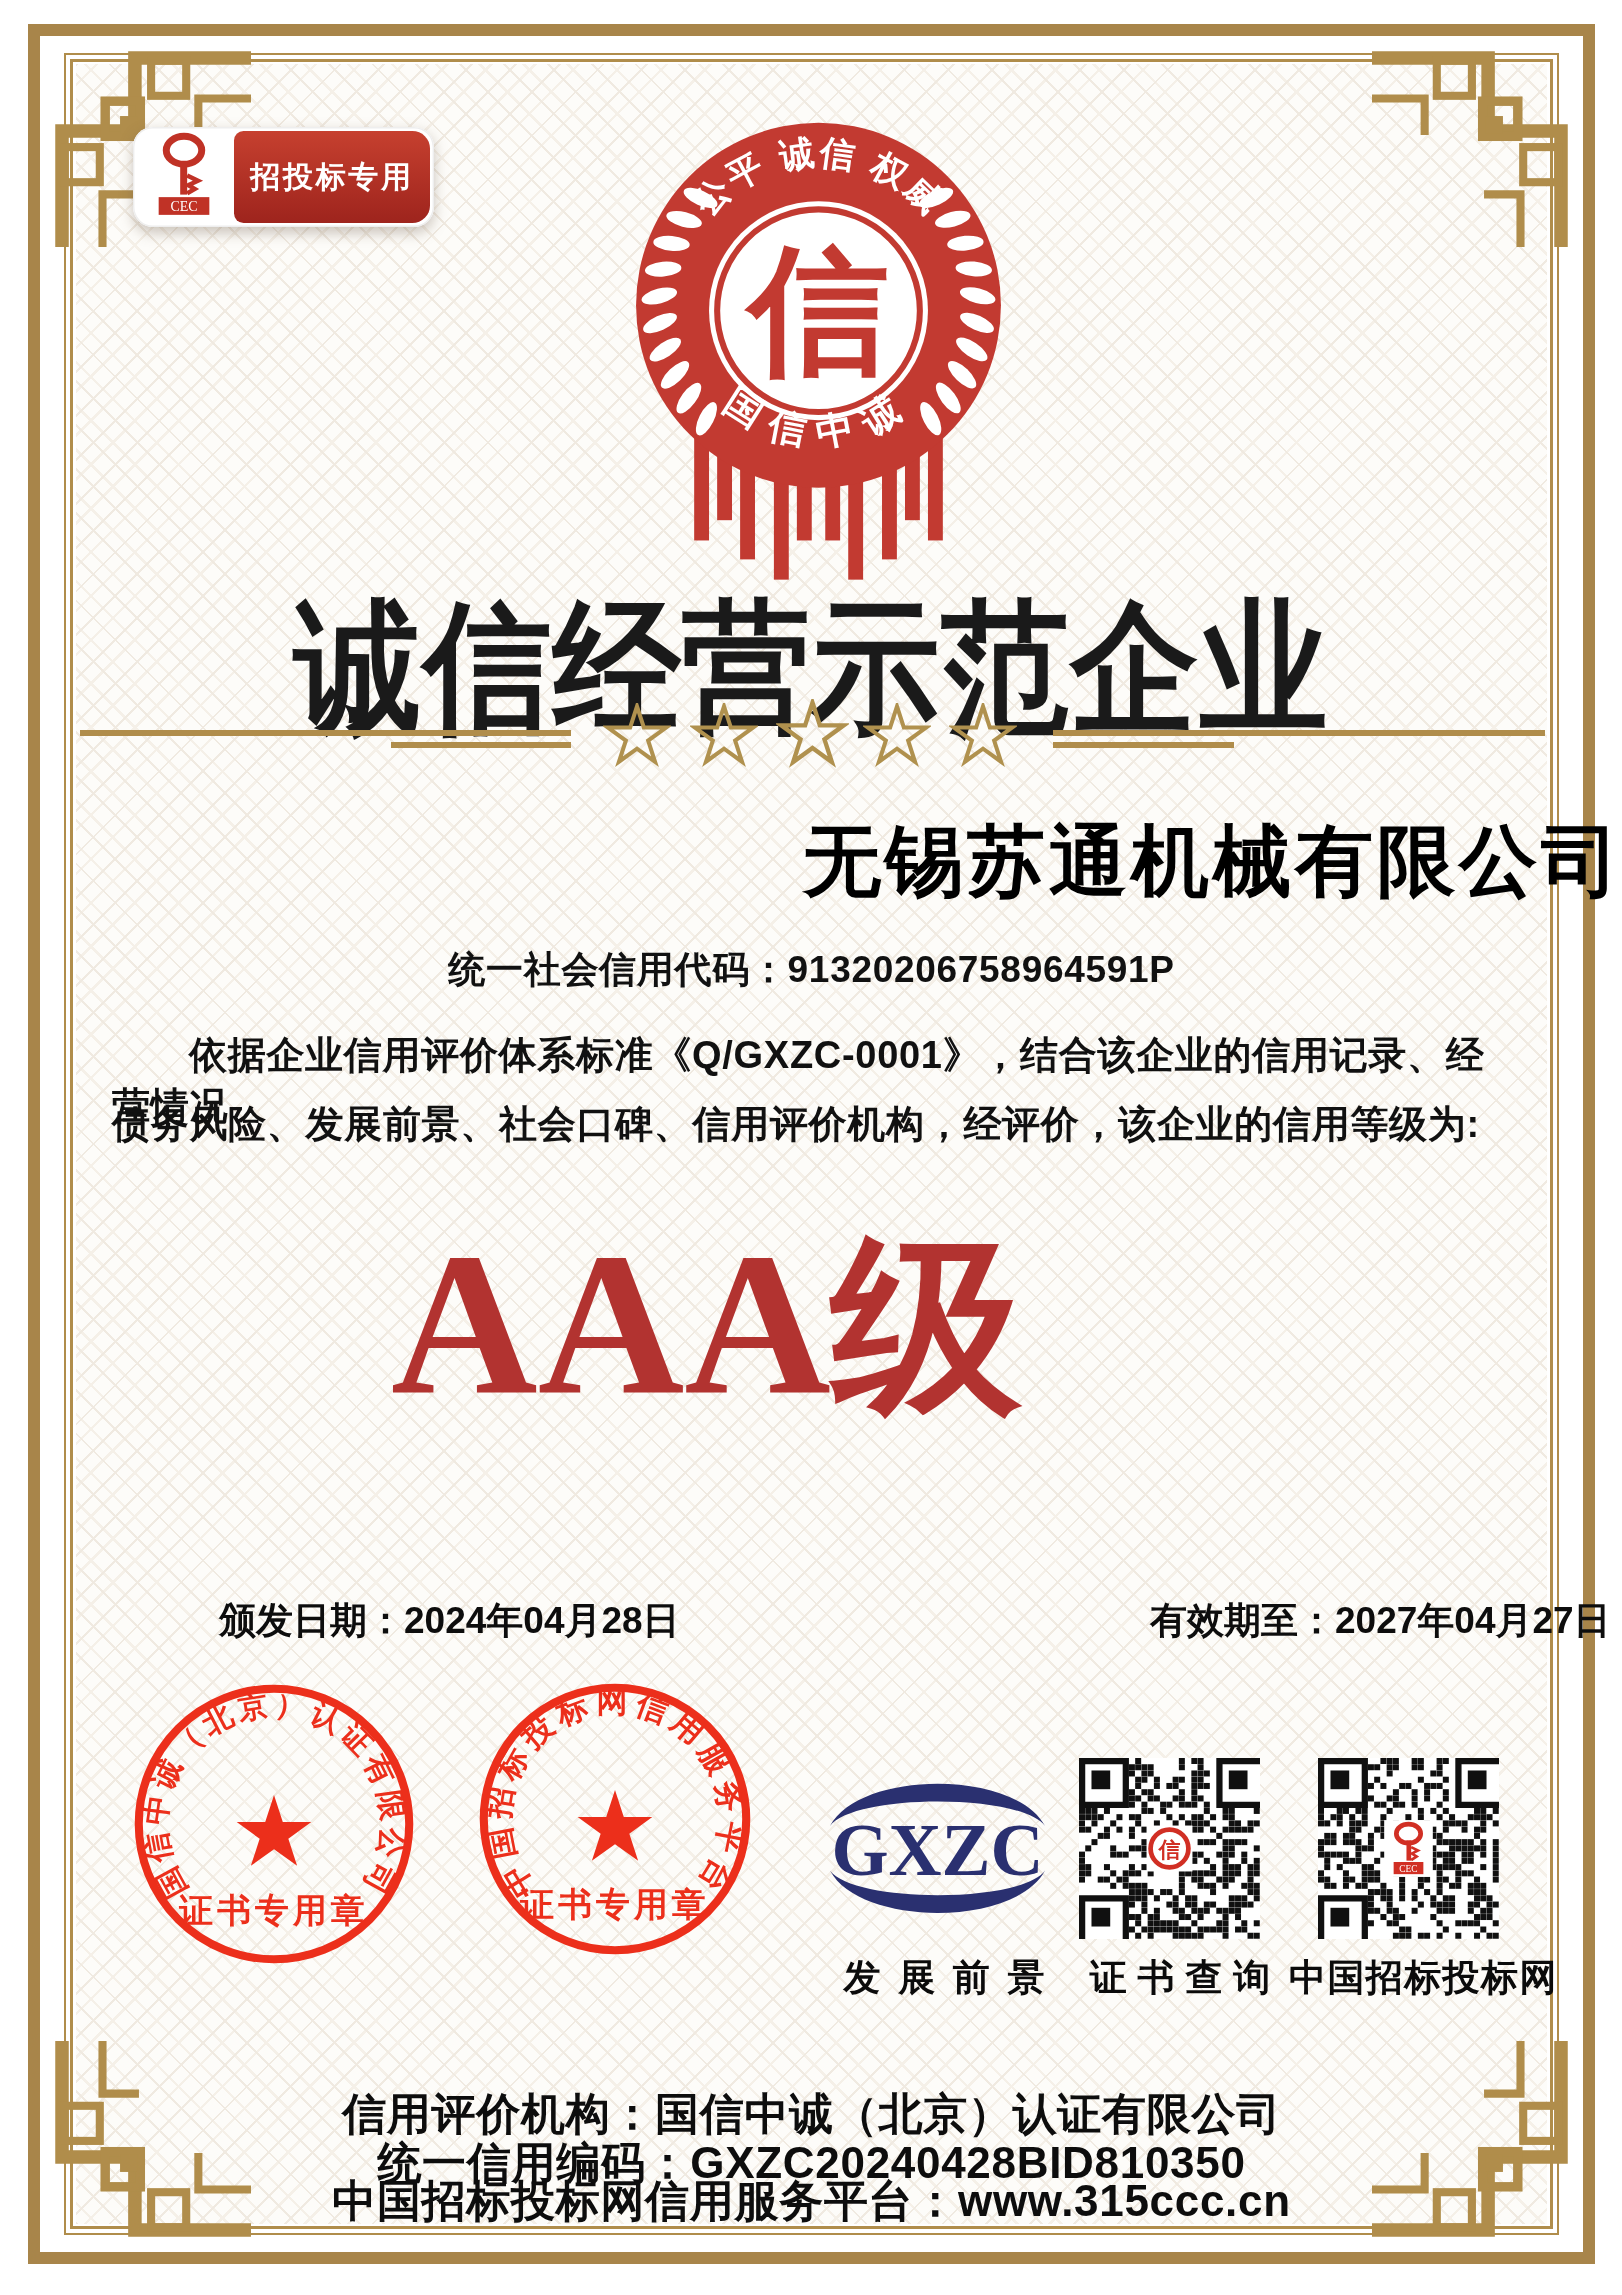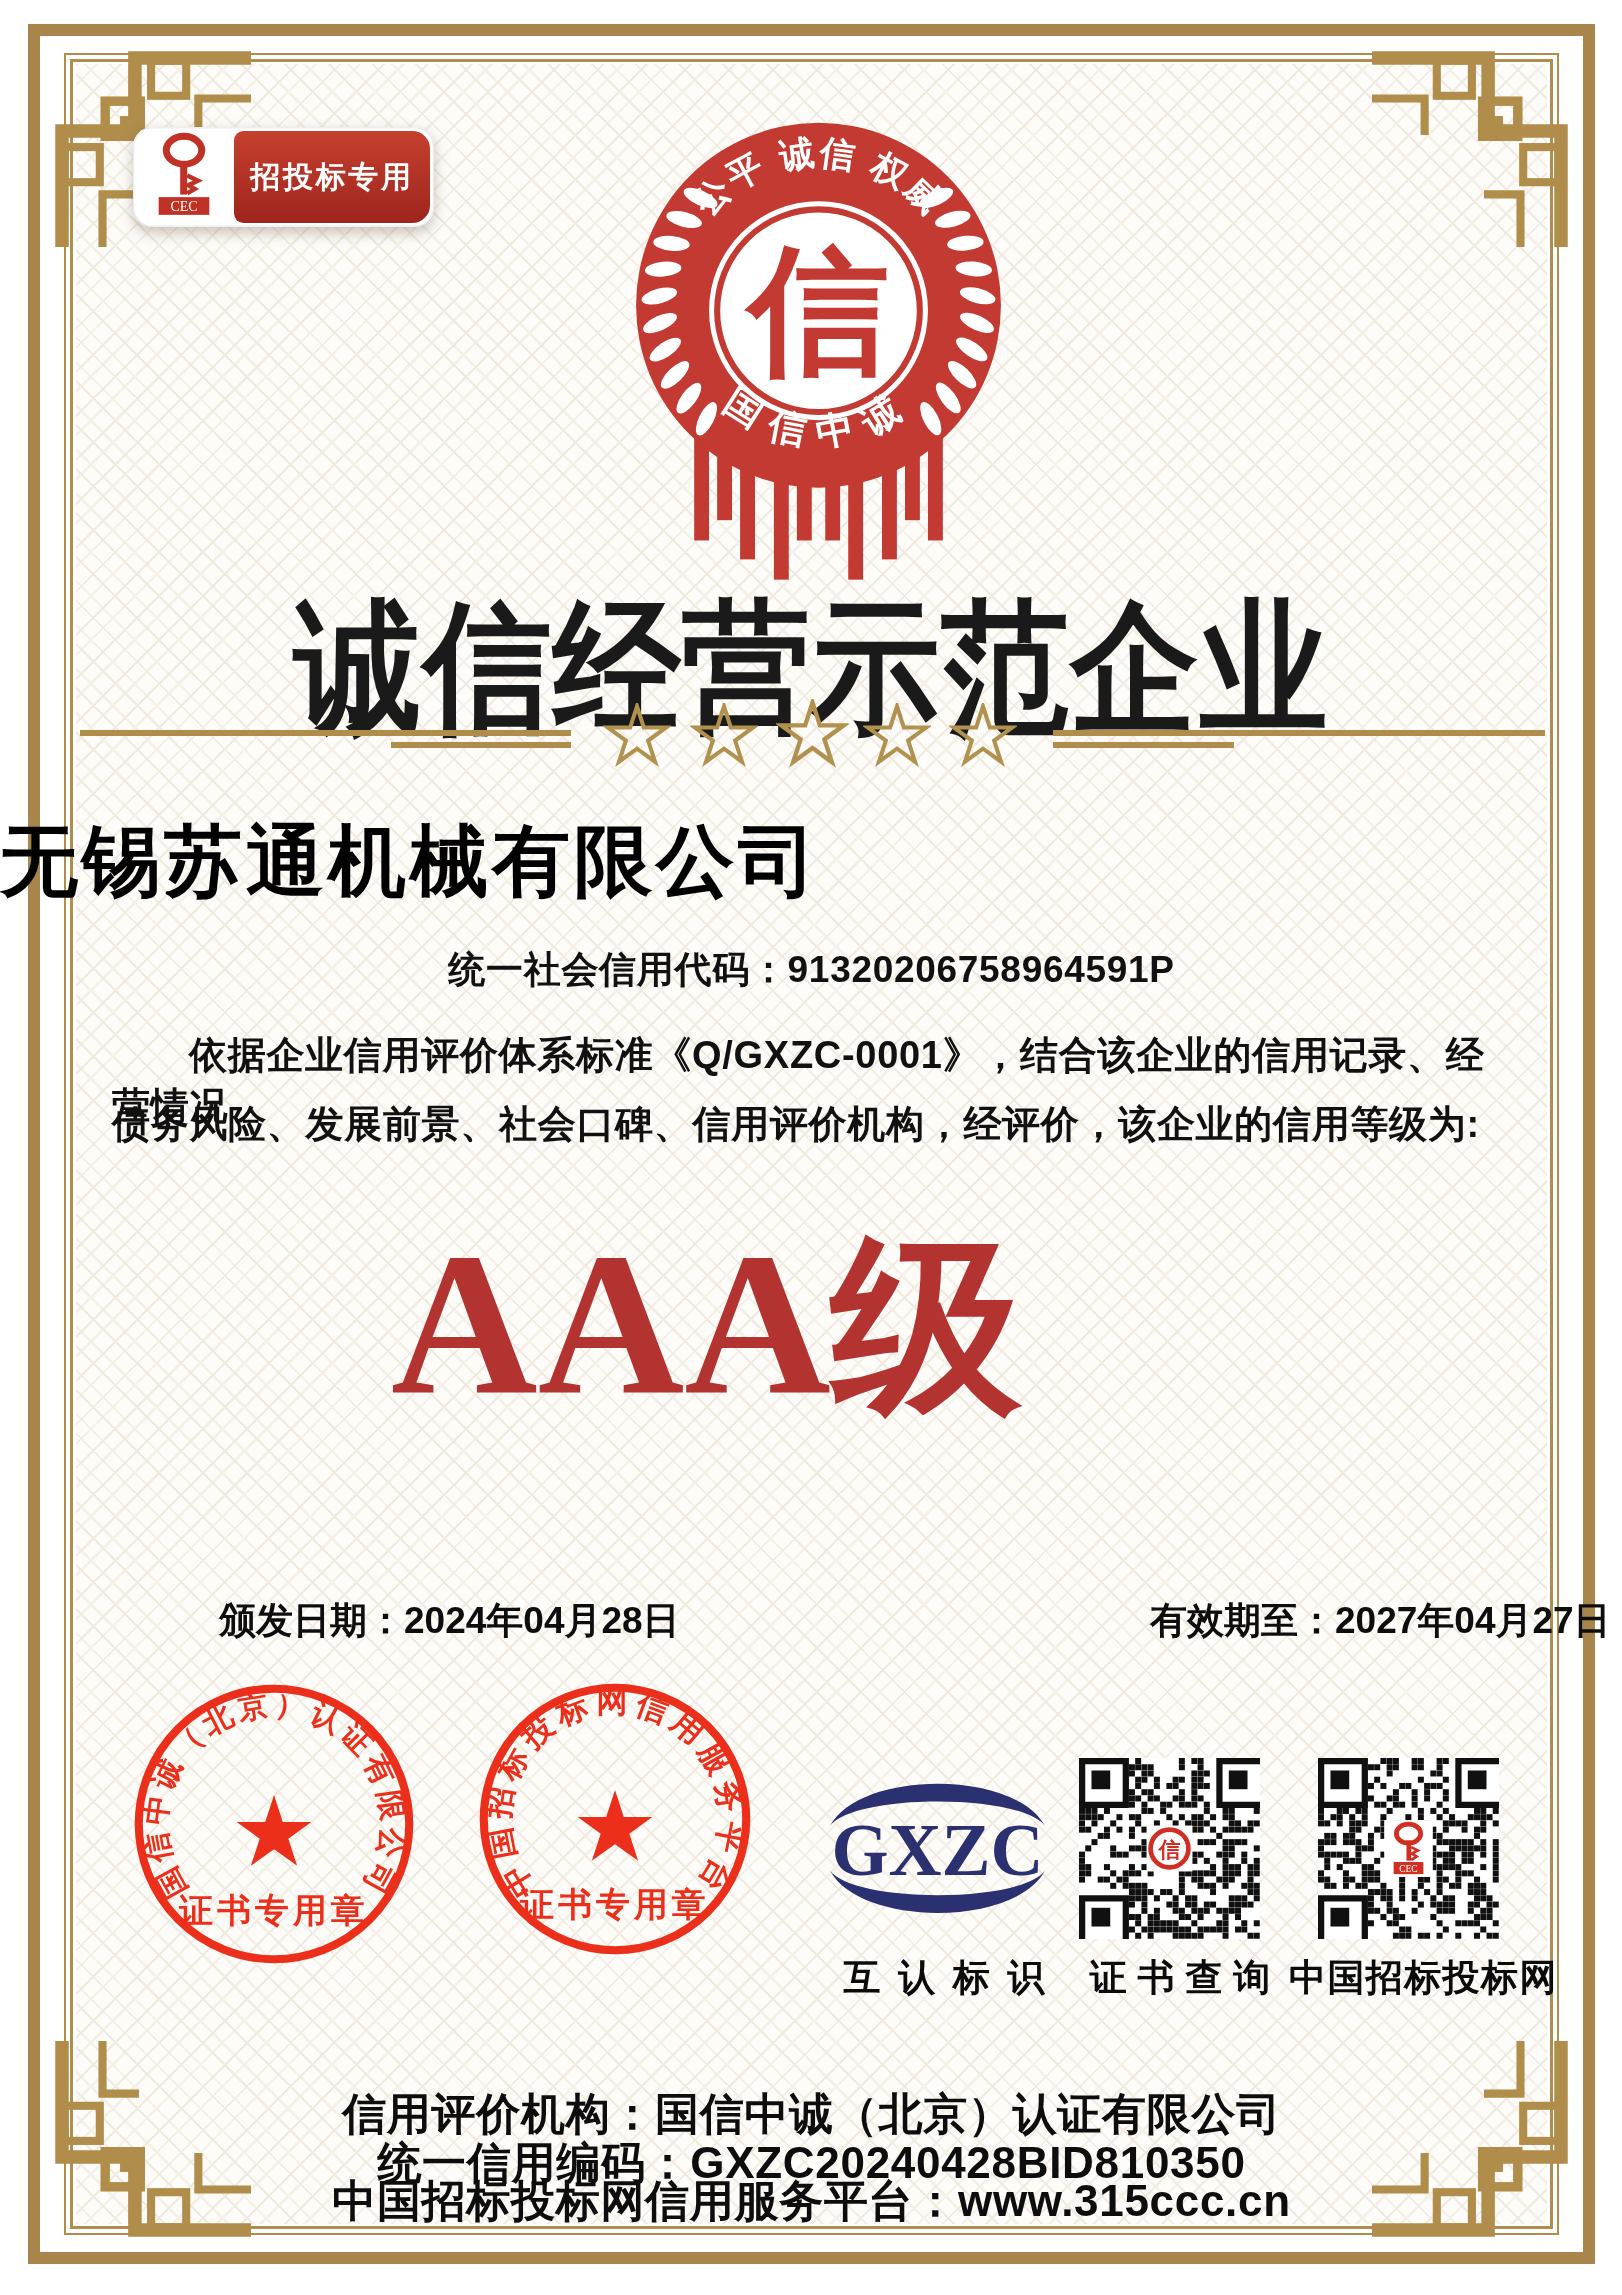--- a/index.html
+++ b/index.html
@@ -40,21 +40,21 @@
   
   .emblem{position:absolute;left:629px;top:108px;width:379px;height:473px;}
   
   .title{position:absolute;left:0;width:1623px;top:573px;text-align:center;color:var(--ink);
      font-family:"Liberation Serif",serif;font-weight:900;font-size:128px;letter-spacing:1.4px;
      transform:scaleY(1.12);transform-origin:top center;white-space:nowrap;}
   .star-divider{position:absolute;left:0;top:703px;width:1623px;height:74px;}
   .gold-line{position:absolute;height:6px;background:var(--gold);}
   .star{position:absolute;width:68px;height:68px;}
   
-  .company{position:absolute;left:0;width:1623px;top:810px;text-align:left;color:#000;
+  .company{position:absolute;left:0;width:1623px;top:810px;text-align:right;color:#000;
      font-family:"Liberation Serif",serif;font-weight:bold;font-size:78px;letter-spacing:4px;white-space:nowrap;}
   .credit-code{position:absolute;left:0;width:1623px;top:945px;text-align:center;color:#111;
      font-weight:bold;font-size:37px;letter-spacing:0.7px;}
   
   .para{position:absolute;left:112px;width:1403px;color:#111;font-weight:bold;font-size:38px;
      letter-spacing:0.7px;}
   .para.l1{top:1030px;text-indent:77px;}
   .para.l2{top:1099px;}
   
   .rating{position:absolute;left:0;width:1413px;top:1222px;text-align:center;color:var(--aaa-red);
@@ -928,21 +928,21 @@
     <rect x="98" y="92" width="72" height="84" fill="#ffffff"></rect>
     <g>
       <ellipse cx="134" cy="112" rx="18" ry="14" fill="none" stroke="#D12F24" stroke-width="7"></ellipse>
       <rect x="131" y="122" width="7" height="30" fill="#D12F24"></rect>
       <path d="M138,132 L148,137 L138,142 M138,141 L146,146 L138,151" fill="none" stroke="#D12F24" stroke-width="4"></path>
       <rect x="112" y="154" width="44" height="18" fill="#D12F24"></rect>
       <text x="134" y="169" text-anchor="middle" font-size="14" fill="#ffffff" font-family="Liberation Serif,serif">CEC</text>
     </g>
   </svg>
 
-  <div class="mark-label lbl-gxzc">互认标识</div>
+  <div class="mark-label lbl-gxzc">发展前景</div>
   <div class="mark-label lbl-qr1">证书查询</div>
   <div class="mark-label lbl-qr2">中国招标投标网</div>
 
   <div class="footer-line f1">信用评价机构：国信中诚（北京）认证有限公司</div>
   <div class="footer-line f2">统一信用编码：GXZC20240428BID810350</div>
   <div class="footer-line f3">中国招标投标网信用服务平台：www.315ccc.cn</div>
 
 </div>
 
 

